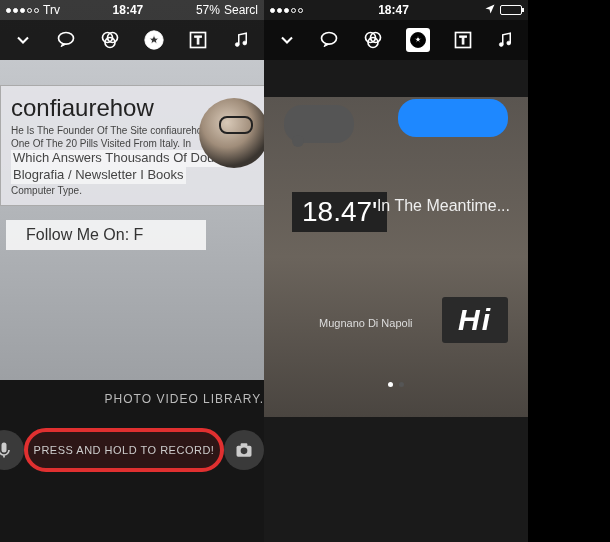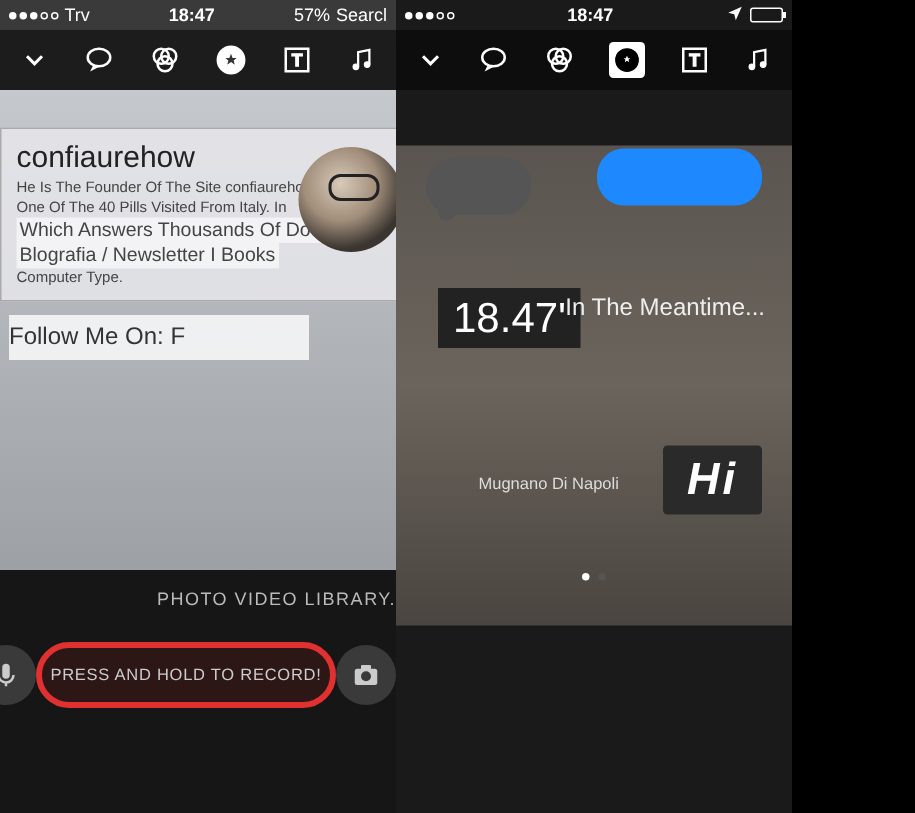--- a/index.html
+++ b/index.html
@@ -66,21 +66,21 @@
       position: absolute;
       top: 25px;
       left: 0;
       width: 280px;
       background: rgba(230,230,235,0.85);
       padding: 8px 10px;
       font-size: 12px;
       color: #333;
       border: 1px solid #aaa;
     }
-    .card-title { font-size: 20px; font-weight: 400; color: #222; margin-bottom: 2px; }
+    .card-title { font-size: 24px; font-weight: 400; color: #222; margin-bottom: 2px; }
     .card-line { font-size: 10px; line-height: 1.3; color: #444; }
     .card-line.hl { background: rgba(255,255,255,0.6); display: inline-block; padding: 0 2px; font-size: 13px; }
     .avatar {
       position: absolute;
       top: 12px;
       right: 10px;
       width: 70px;
       height: 70px;
       border-radius: 50%;
       background: radial-gradient(circle at 40% 35%, #d8c9b8 0%, #a08d7a 40%, #3a3530 70%);
@@ -89,25 +89,25 @@
     .avatar::before {
       content: '';
       position: absolute;
       top: 18px; left: 20px;
       width: 30px; height: 14px;
       border: 2px solid #222;
       border-radius: 8px;
     }
     .follow-box {
       position: absolute;
-      top: 150px;
+      top: 160px;
       left: 6px;
       width: 200px;
       background: rgba(255,255,255,0.8);
-      padding: 6px 0;
+      padding: 6px 20px;
       font-size: 16px;
       color: #333;
     }
 
     
     .blur-view {
       position: absolute;
       top: 60px;
       left: 0;
       right: 0;
@@ -291,21 +291,21 @@
           <circle cx="17" cy="16" r="2.5" fill="#fff"></circle>
         </svg>
     </span>
   </div>
 
   <div class="camera-view">
     <div class="card">
       <div class="avatar"></div>
       <div class="card-title">confiaurehow</div>
       <div class="card-line">He Is The Founder Of The Site confiaurehow.com.</div>
-      <div class="card-line">One Of The 40 Pills Visited From Italy. In</div>
+      <div class="card-line">One Of The 20 Pills Visited From Italy. In</div>
       <div class="card-line hl">Which Answers Thousands Of Doubts</div>
       <div class="card-line hl">Blografia / Newsletter I Books</div>
       <div class="card-line">Computer Type.</div>
     </div>
     <div class="follow-box">Follow Me On: F</div>
   </div>
 
   <div class="bottom">
     <div class="library-label">PHOTO VIDEO LIBRARY.</div>
     <div class="record-row">

